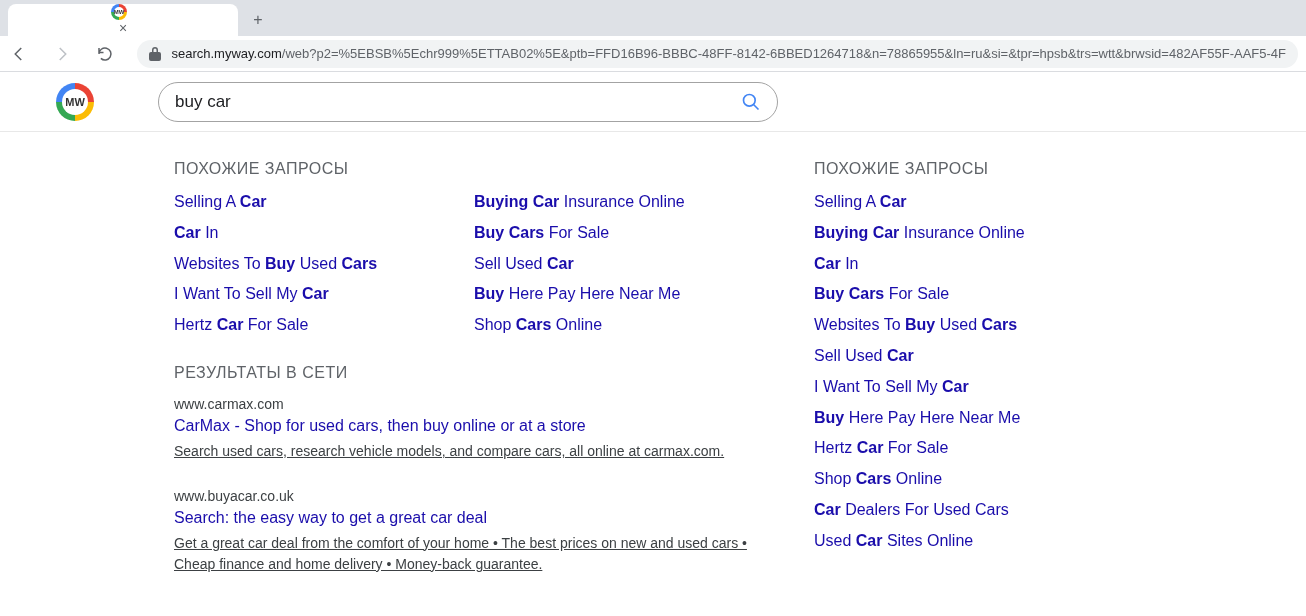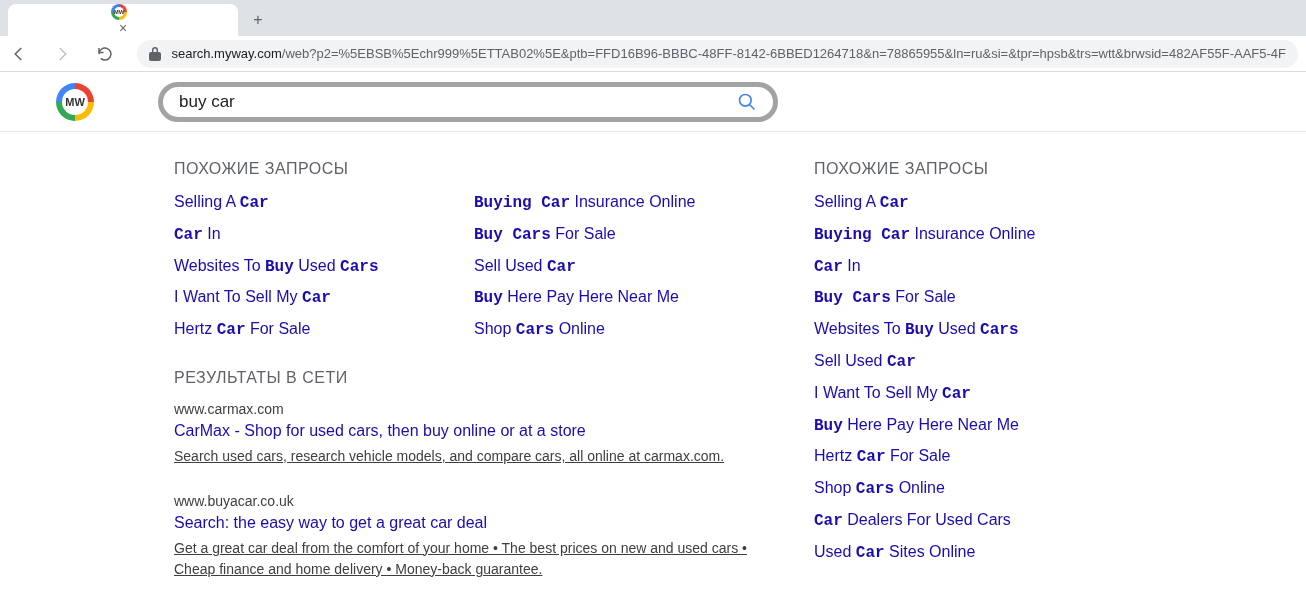--- a/index.html
+++ b/index.html
@@ -21,34 +21,34 @@
   .addr-bar .lock { color:#5f6368; margin-right:10px; font-size:12px; }
   .addr-bar .url { white-space:nowrap; overflow:hidden; }
   .addr-bar .url .host { color:#202124; }
   .addr-bar .url .path { color:#5f6368; }
 
   
   .page { background:#fff; }
   .header { height: 60px; display:flex; align-items:center; border-bottom:1px solid #e8e8e8; padding-left: 56px; }
   .logo { width:38px; height:38px; border-radius:50%; background: conic-gradient(#ea4335 0 90deg, #fbbc05 90deg 180deg, #34a853 180deg 270deg, #4285f4 270deg 360deg); display:flex; align-items:center; justify-content:center; margin-right: 64px; }
   .logo::after { content:"MW"; font-size:11px; font-weight:bold; background:#fff; border-radius:50%; width:26px; height:26px; display:flex; align-items:center; justify-content:center; color:#333; }
-  .search-box { width: 620px; height:40px; border:5px solid #a3a3a3; border-radius:22px; display:flex; align-items:center; padding:0 16px; }
+  .search-box { width: 620px; height:40px; border:1px solid #a3a3a3; border-radius:22px; display:flex; align-items:center; padding:0 16px; }
   .search-input { flex:1; border:none; outline:none; font-size:17px; color:#202124; background:transparent; }
   .search-btn { color:#4285f4; cursor:pointer; display:flex; align-items:center; }
 
   .content { display:flex; padding: 28px 0 0 174px; }
   .left-col { width: 640px; }
   .right-col { width: 400px; }
 
   .section-label { font-size:16px; letter-spacing:0.5px; color:#5f6368; margin-bottom: 14px; }
 
   .related-grid { display:flex; margin-bottom: 28px; }
   .related-col { width: 300px; display:flex; flex-direction:column; gap: 10px; }
   .related-link { font-size:16px; color:#1a0dab; cursor:pointer; line-height:1.3; }
-  .related-link b { font-weight:bold;font-family:Liberation Mono, monospace; }
+  .related-link b { font-weight:bold; }
 
   .right-list { display:flex; flex-direction:column; gap:10px; }
 
   .result { margin-bottom: 26px; }
   .result .url { font-size:14px; color:#3c4043; margin-bottom:4px; }
   .result .title { font-size:16px; color:#1a0dab; cursor:pointer; margin-bottom:4px; line-height:1.3; }
   .result .snippet { font-size:14px; color:#3c4043; line-height:1.5; max-width: 600px; text-decoration: underline; }
 
   svg { display:block; }
 </style>

